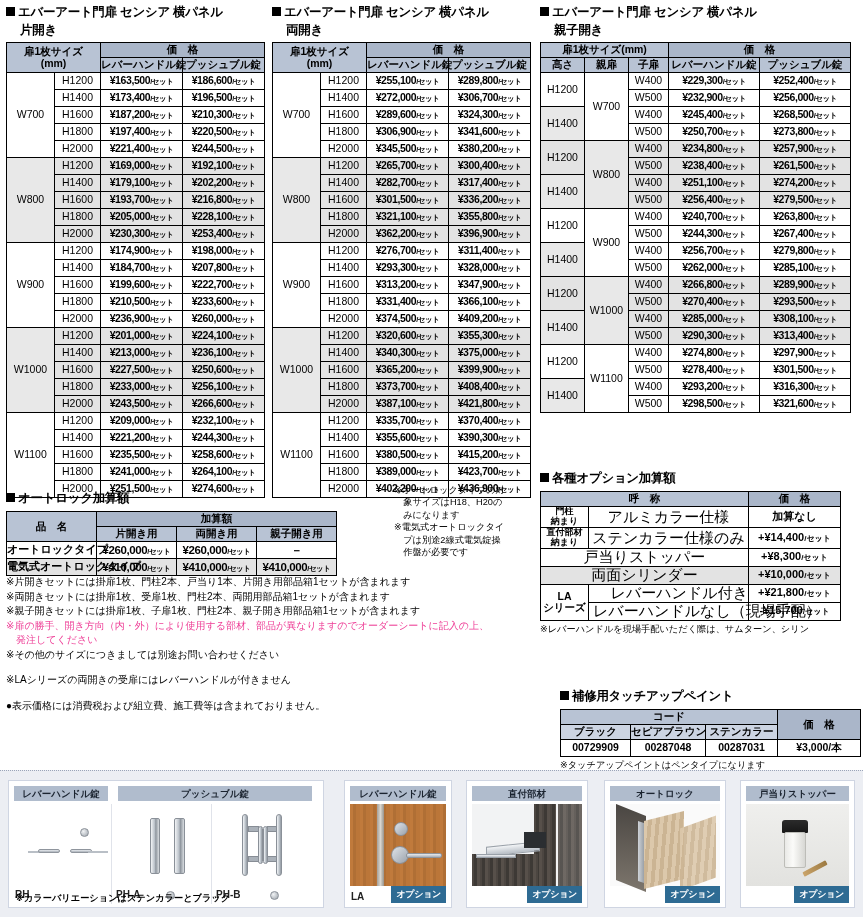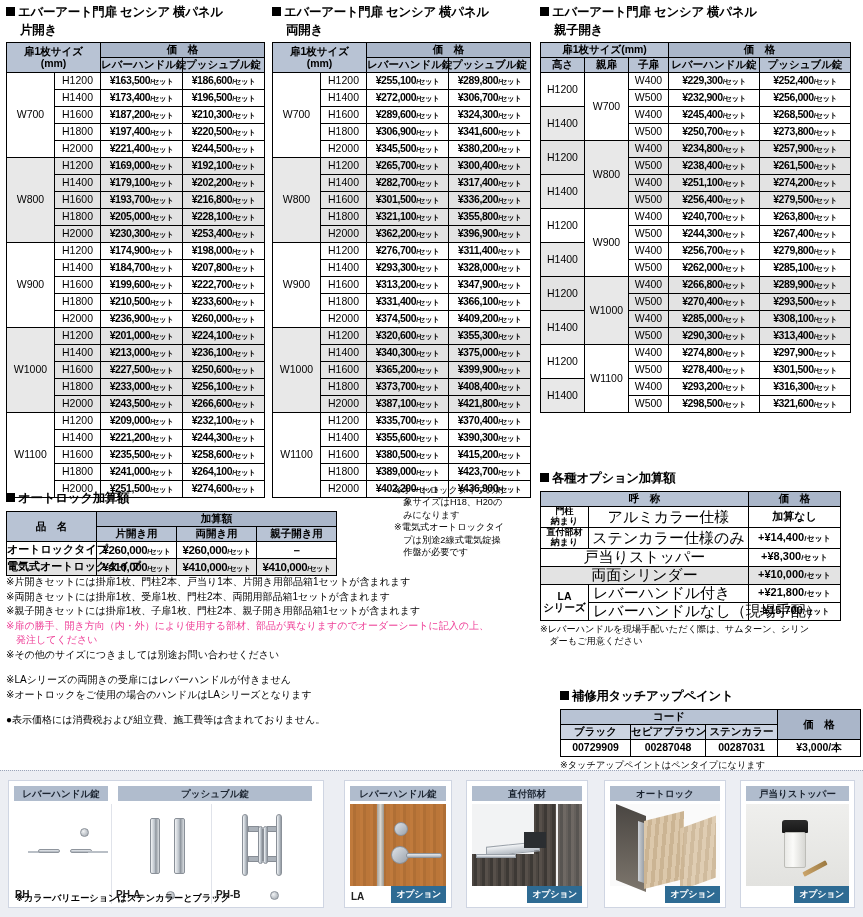--- a/index.html
+++ b/index.html
@@ -684,21 +684,20 @@
         <div class="note">※片開きセットには掛扉1枚、門柱2本、戸当り1本、片開き用部品箱1セットが含まれます</div>
         <div class="note">※両開きセットには掛扉1枚、受扉1枚、門柱2本、両開用部品箱1セットが含まれます</div>
         <div class="note">※親子開きセットには掛扉1枚、子扉1枚、門柱2本、親子開き用部品箱1セットが含まれます</div>
       </div>
     <div class="note pink">※扉の勝手、開き方向（内・外）により使用する部材、部品が異なりますのでオーダーシートに記入の上、</div>
     <div class="note pink">　発注してください</div>
     <div class="note">※その他のサイズにつきましては別途お問い合わせください</div>
     <div style="height:11px;"></div>
     <div id="lanotes">
         <div class="note">※LAシリーズの両開きの受扉にはレバーハンドルが付きません</div>
-        <div class="note">※オートロックをご使用の場合のハンドルはLAシリーズとなります</div>
       </div>
     <div style="height:11px;"></div>
     <div class="note">●表示価格には消費税および組立費、施工費等は含まれておりません。</div>
   </div>
 
   <div style="position:absolute;left:540px;top:470px;">
     <div class="sec-title"><span class="sq"></span><span id="opttitle">各種オプション加算額</span></div>
     <table class="pt topt" style="margin-top:4px;">
       <colgroup>
           <col class="o1">
@@ -725,31 +724,30 @@
           <tr>
             <td class="nm" colspan="2">戸当りストッパー</td>
             <td class="pr">+¥8,300<span class="unit" style="font-size:8px;font-weight:bold;">/セット</span></td>
           </tr>
           <tr class="shade">
             <td class="nm" colspan="2">両面シリンダー</td>
             <td class="pr">+¥10,000<span class="unit" style="font-size:8px;font-weight:bold;">/セット</span></td>
           </tr>
           <tr>
             <td class="lab" rowspan="2" style="font-size:10.5px;">LA<br>シリーズ</td>
-            <td class="nm" style="text-align:left;padding-left:4px;">レバーハンドル付き</td>
+            <td class="nm" style="text-align:right;padding-left:4px;">レバーハンドル付き</td>
             <td class="pr">+¥21,800<span class="unit" style="font-size:8px;font-weight:bold;">/セット</span></td>
           </tr>
           <tr>
             <td class="nm" style="text-align:left;padding-left:4px;">レバーハンドルなし（現場手配）</td>
             <td class="pr">-¥15,700<span class="unit" style="font-size:8px;font-weight:bold;">/セット</span></td>
           </tr>
         </tbody>
     </table>
     <div class="smallnote" style="margin-top:2px;">※レバーハンドルを現場手配いただく際は、サムターン、シリン</div>
-    <div class="smallnote">　ダーもご用意ください</div>
   </div>
 
   <div style="position:absolute;left:540px;top:688px;padding-left:20px;">
     <div class="sec-title"><span class="sq"></span><span id="tptitle">補修用タッチアップペイント</span></div>
     <table class="pt ttp" style="margin-top:4px;">
       <colgroup>
           <col class="p1">
           <col class="p2">
           <col class="p3">
           <col class="p4">

